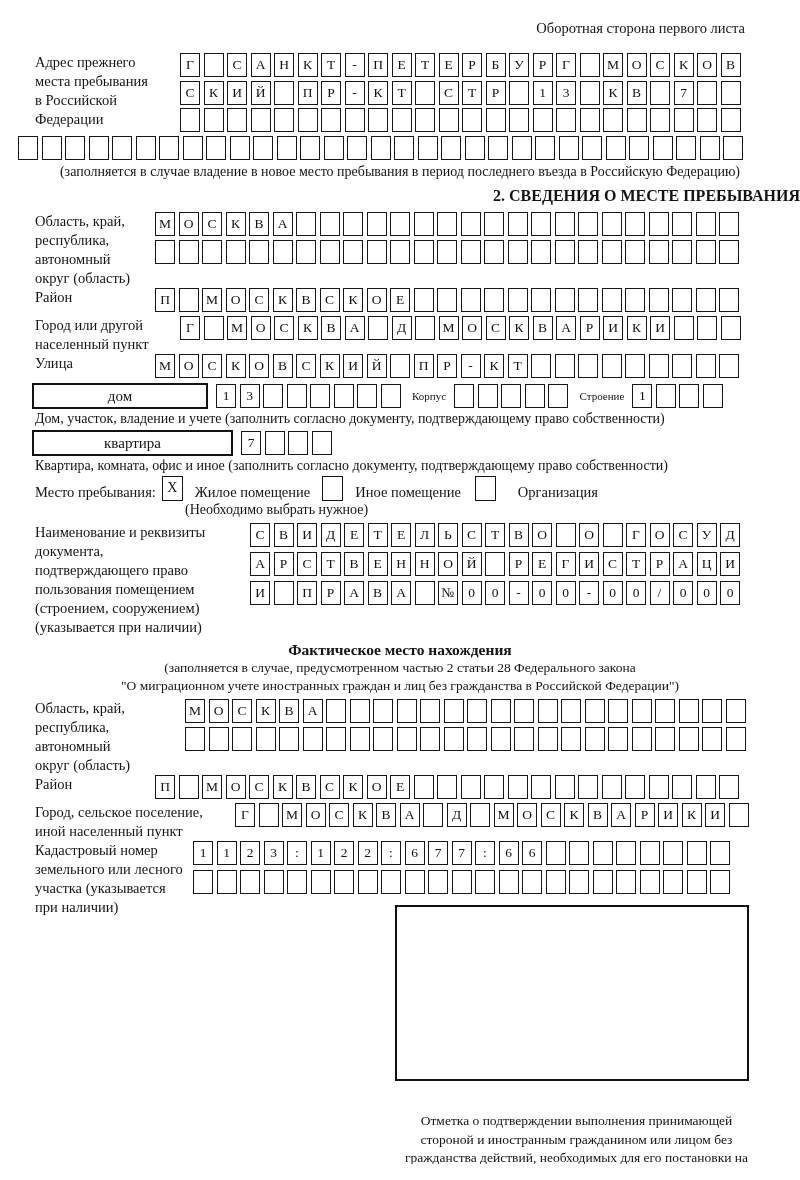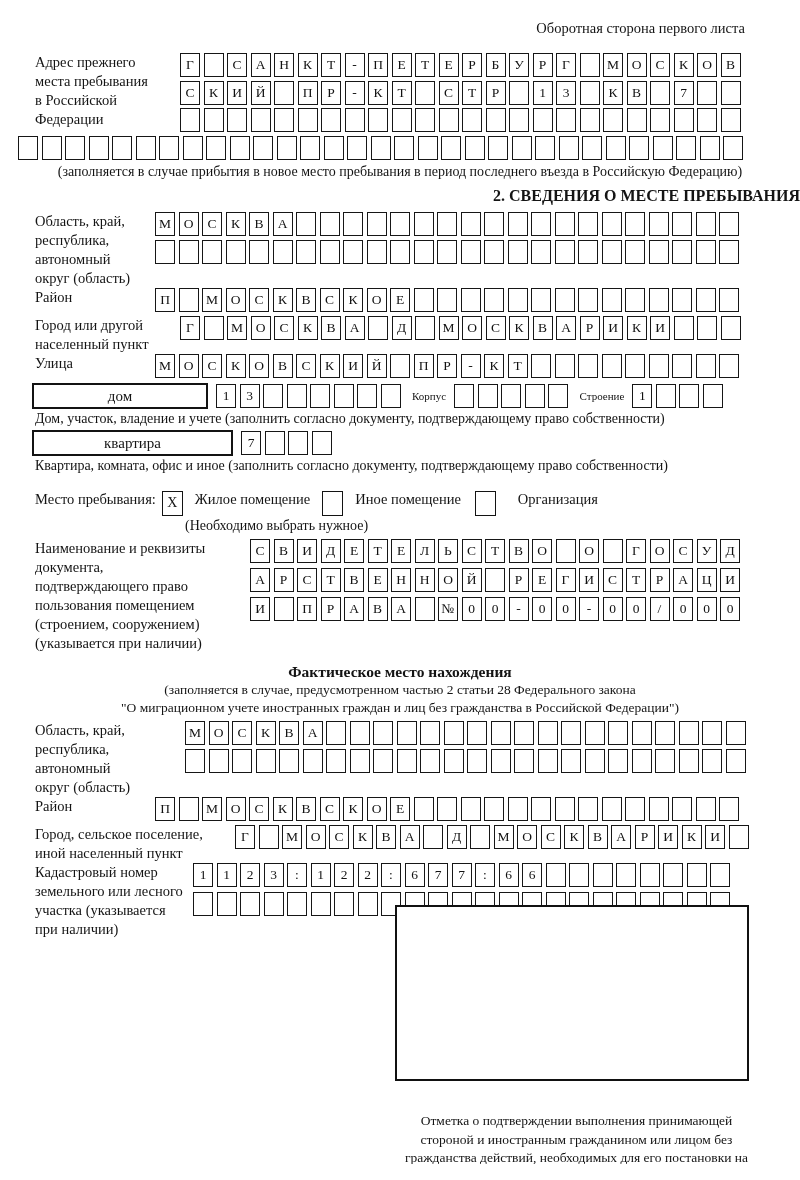--- a/index.html
+++ b/index.html
@@ -26,30 +26,30 @@
   .fullrow { margin-left:18px; }
   .cap-center { text-align:center; font-size:14px; line-height:18px; margin-top:2px; }
   .cap-left { margin-left:35px; font-size:14px; line-height:18px; }
   .sec-title { text-align:right; font-weight:bold; font-size:16px; line-height:20px; margin-top:5px; }
   .mt6 { margin-top:6px; } .mt4 { margin-top:4px; } .mt3 { margin-top:3px; } .mt16 { margin-top:16px; }
   .domrow { display:flex; margin-left:32px; align-items:center; margin-top:1px; height:28px; }
   .bigbox { height:26px; border:2px solid #131313; text-align:center; font-size:15px; line-height:22px; }
   .box-dom { width:176px; margin-right:8px; }
   .box-kv  { width:201px; margin-right:8px; }
   .inline-label { font-size:11px; margin:0 8px; white-space:nowrap; }
-  .mesto-row { display:flex; align-items:flex-start; margin-left:35px; margin-top:16px; height:26px; }
+  .mesto-row { display:flex; align-items:flex-end; margin-left:35px; margin-top:0; height:26px; }
   .mesto-label { font-size:14.5px; white-space:nowrap; }
   .checkbox { display:inline-block; width:21px; height:25px; border:1.8px solid #131313;
               text-align:center; font-size:14px; line-height:22px; }
   .cb1 { margin-left:6px; } .cb2 { margin-left:12px; } .cb3 { margin-left:14px; }
   .opt1 { margin-left:12px; font-size:14.5px; }
   .opt2 { margin-left:12px; font-size:14.5px; }
   .opt3 { margin-left:22px; font-size:14.5px; }
   .note-small { font-size:14px; margin-left:185px; line-height:18px; }
-  .fact-title { text-align:center; font-weight:bold; font-size:15.5px; line-height:19px; margin-top:9px; }
+  .fact-title { text-align:center; font-weight:bold; font-size:15.5px; line-height:19px; margin-top:3px; }
   .fact-note { text-align:center; font-size:13.5px; line-height:18px; }
   .stamp-box { position:absolute; left:395px; top:905px; width:354px; height:176px; border:2px solid #111; background:#fff; }
   .stamp-cap { position:absolute; left:403px; top:1112px; width:347px; text-align:center; font-size:13.5px; line-height:18.5px; }
 </style>
 </head>
 <body>
 
 <div class="page">
 
   <div class="header-note">Оборотная сторона первого листа</div>
@@ -163,21 +163,21 @@
       <span class="cell"></span>
       <span class="cell"></span>
       <span class="cell"></span>
       <span class="cell"></span>
       <span class="cell"></span>
       <span class="cell"></span>
       <span class="cell"></span>
       <span class="cell"></span>
       <span class="cell"></span>
     </div>
-  <div class="cap-center">(заполняется в случае прибытия в новое место пребывания в период последнего въезда в Российскую Федерацию)</div>
+  <div class="cap-center">(заполняется в случае владение в новое место пребывания в период последнего въезда в Российскую Федерацию)</div>
 
   <div class="sec-title">2. СВЕДЕНИЯ О МЕСТЕ ПРЕБЫВАНИЯ</div>
 
   <div class="fb mt6">
     <div class="lab lab-obl">Область, край, республика, автономный округ (область)</div>
     <div>
       <div class="cellrow">
           <span class="cell">М</span>
           <span class="cell">О</span>
           <span class="cell">С</span>

